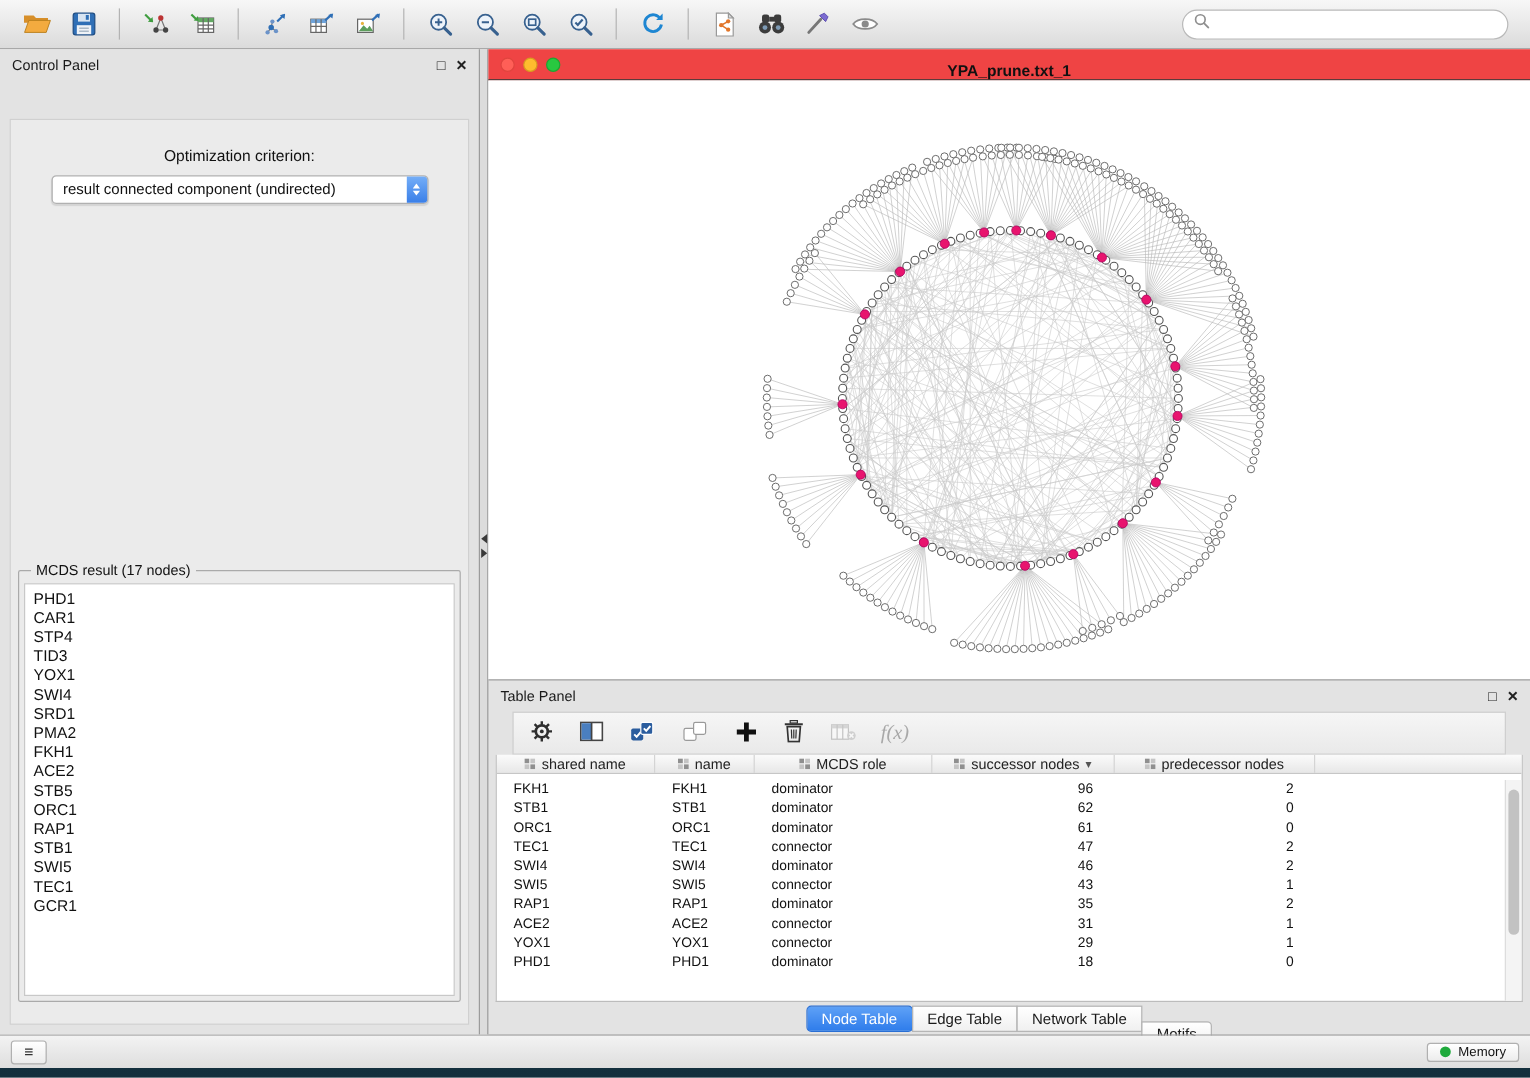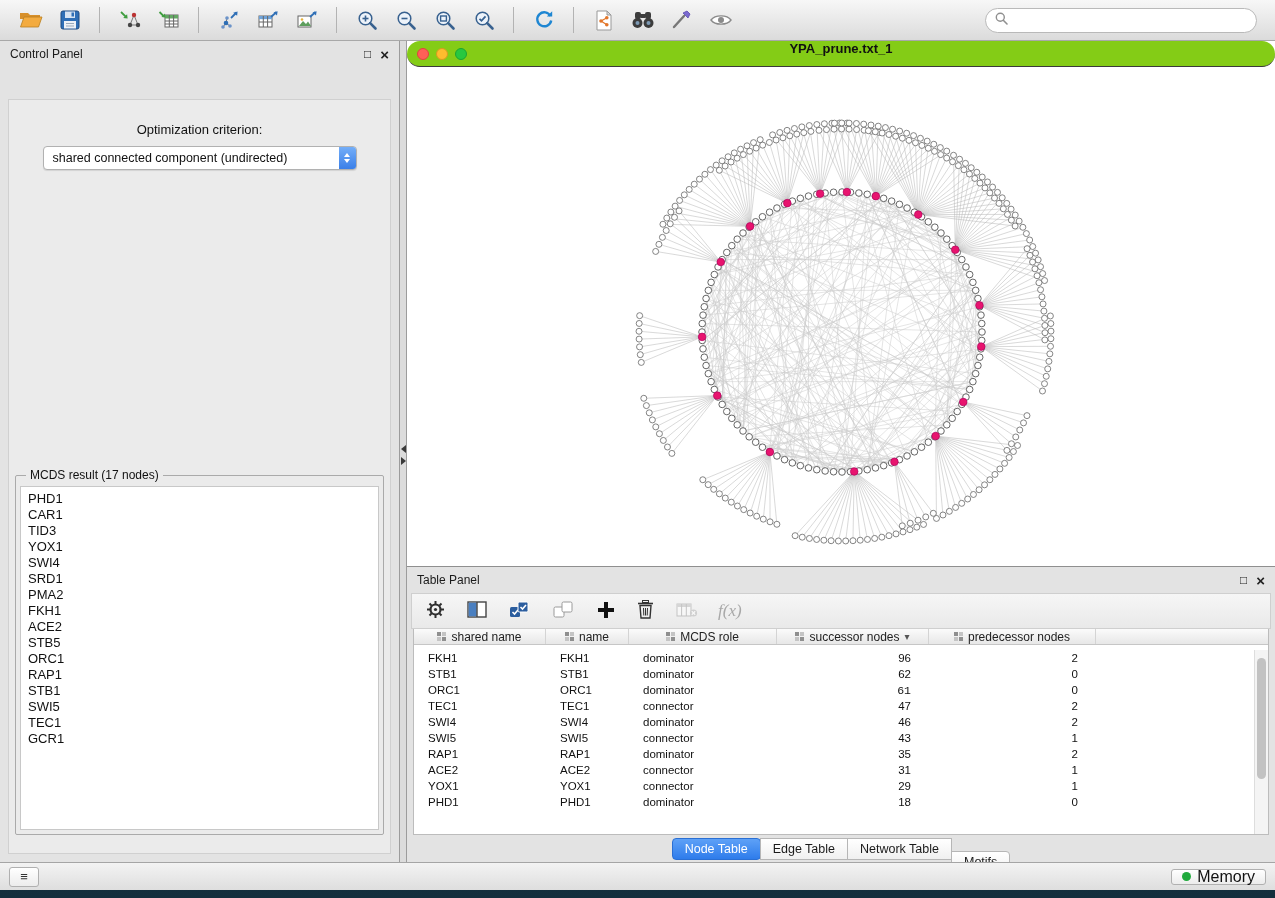--- a/index.html
+++ b/index.html
@@ -46,33 +46,33 @@
 
   
   .splitter{width:7px;flex:0 0 7px;background:#dcdcdc;border-right:1px solid #9c9c9c;position:relative;cursor:col-resize;}
   .split-arrows{position:absolute;top:404px;left:1px;display:flex;flex-direction:column;gap:4px;align-items:center;}
   .tri-l{width:0;height:0;border-top:4px solid transparent;border-bottom:4px solid transparent;border-right:5px solid #3a3a3a;}
   .tri-r{width:0;height:0;border-top:4px solid transparent;border-bottom:4px solid transparent;border-left:5px solid #3a3a3a;}
 
   
   .right-col{flex:1;display:flex;flex-direction:column;min-width:0;}
   .network-view{height:525px;flex:0 0 525px;display:flex;flex-direction:column;background:#fff;}
-  .net-titlebar{height:26px;flex:0 0 26px;background:#84cc16;border-bottom:1px solid #3a3a3a;position:relative;display:flex;align-items:flex-start;justify-content:center;border-radius:13px;}
+  .net-titlebar{height:26px;flex:0 0 26px;background:#ef4444;border-bottom:1px solid #3a3a3a;position:relative;display:flex;align-items:flex-end;justify-content:center;}
   .traffic{position:absolute;left:10px;top:7px;display:flex;gap:7px;}
   .tl{width:12px;height:12px;border-radius:50%;display:inline-block;cursor:pointer;}
   .tl.red{background:#ff5f57;border:1px solid #e0443e;}
   .tl.yellow{background:#febc2e;border:1px solid #d89b20;}
   .tl.green{background:#28c840;border:1px solid #1da532;}
   .net-title{font-size:13px;font-weight:bold;color:#111;}
   .net-canvas{flex:1;position:relative;background:#fff;overflow:hidden;}
   .net-canvas svg{display:block;}
 
   
   .table-panel{flex:1;background:#e3e3e3;border-top:1px solid #8f8f8f;display:flex;flex-direction:column;min-height:0;}
-  .tp-toolbar{height:36px;flex:0 0 36px;margin:0 4px;background:linear-gradient(#f6f6f6,#e9e9e9);border:1px solid #cfcfcf;display:flex;align-items:center;padding:0 12px;gap:18px;}
+  .tp-toolbar{height:36px;flex:0 0 36px;margin:0 20px;background:linear-gradient(#f6f6f6,#e9e9e9);border:1px solid #cfcfcf;display:flex;align-items:center;padding:0 12px;gap:18px;}
   .tp-btn{border:none;background:transparent;display:flex;align-items:center;cursor:pointer;padding:2px;}
   .fx{font-family:"Liberation Serif",serif;font-style:italic;font-size:17px;color:#a8a8a8;cursor:pointer;}
   .table-wrap{flex:1;margin:0 6px;background:#fff;border:1px solid #bcbcbc;border-top:none;position:relative;overflow:hidden;}
   .thead{display:flex;height:16px;background:linear-gradient(#fbfbfb,#e7e7e7);border-bottom:1px solid #c6c6c6;}
   .th{display:flex;align-items:center;justify-content:center;gap:5px;font-size:12px;color:#222;border-right:1px solid #d4d4d4;cursor:pointer;overflow:hidden;}
   .th-caret{font-size:10px;color:#555;}
   .tbody{position:absolute;top:21px;left:0;right:14px;bottom:0;overflow:hidden;}
   .tr{display:flex;height:16px;align-items:center;cursor:default;}
   .td{font-size:11.5px;color:#111;padding-left:14px;white-space:nowrap;overflow:hidden;}
   .td.num{text-align:right;padding-left:0;padding-right:18px;}
@@ -80,21 +80,21 @@
   .vthumb{position:absolute;left:2px;right:2px;top:8px;height:66%;background:#c2c2c2;border-radius:5px;}
   .tp-tabs{height:27px;flex:0 0 27px;display:flex;align-items:center;justify-content:center;}
   .tp-tab{font-size:12.5px;padding:3px 12px;background:linear-gradient(#fff,#f0f0f0);border:1px solid #b6b6b6;margin-left:-1px;color:#1a1a1a;cursor:pointer;}
   .tp-tab:first-child{margin-left:0;border-radius:4px 0 0 4px;}
   .tp-tab:last-child{border-radius:0 4px 4px 0;margin-top:26px;}
   .tp-tab.sel{background:linear-gradient(#5ea1f7,#2e7ceb);border-color:#2a6fd4;color:#fff;border-radius:4px;}
 
   
   .statusbar{height:28px;flex:0 0 28px;background:linear-gradient(#f3f3f3,#dedede);border-top:1px solid #a5a5a5;display:flex;align-items:center;padding:0 9px;}
   .menu-btn{width:30px;height:20px;border:1px solid #b0b0b0;border-radius:3px;background:linear-gradient(#fff,#ececec);font-size:13px;color:#333;display:flex;align-items:center;justify-content:center;cursor:pointer;}
-  .memory-btn{margin-left:auto;height:16px;border:1px solid #b0b0b0;border-radius:3px;background:linear-gradient(#fff,#ececec);display:flex;align-items:center;gap:6px;padding:0 10px;font-size:16px;color:#111;cursor:pointer;font-family:"Liberation Sans",sans-serif;}
+  .memory-btn{margin-left:auto;height:16px;border:1px solid #b0b0b0;border-radius:3px;background:linear-gradient(#fff,#ececec);display:flex;align-items:center;gap:6px;padding:0 10px;font-size:11px;color:#111;cursor:pointer;font-family:"Liberation Sans",sans-serif;}
   .memory-btn .dot{width:9px;height:9px;border-radius:50%;background:#1faa3c;display:inline-block;}
 </style>
 </head>
 <body>
 
 <div class="app">
 
   <div class="toolbar">
     <button class="tbtn">
         <span>
@@ -286,31 +286,32 @@
       <div class="panel-titlebar">
         <span>Control Panel</span>
         <span class="win-icons">
           <span>□</span>
           <span class="close-glyph">×</span>
         </span>
       </div>
       <div class="cp-content">
         <div class="opt-label">Optimization criterion:</div>
         <div class="dropdown">
-          <span class="dd-value">shared connected component (undirected)</span>
+          <span class="dd-value">result connected component (undirected)</span>
           <span class="dd-stepper">
               <i class="up"></i>
               <i class="down"></i>
             </span>
         </div>
         <fieldset class="mcds-fieldset">
           <legend>MCDS result (17 nodes)</legend>
           <div class="result-list">
               <div class="result-item">PHD1</div>
               <div class="result-item">CAR1</div>
+              <div class="result-item">STP4</div>
               <div class="result-item">TID3</div>
               <div class="result-item">YOX1</div>
               <div class="result-item">SWI4</div>
               <div class="result-item">SRD1</div>
               <div class="result-item">PMA2</div>
               <div class="result-item">FKH1</div>
               <div class="result-item">ACE2</div>
               <div class="result-item">STB5</div>
               <div class="result-item">ORC1</div>
               <div class="result-item">RAP1</div>
@@ -1346,21 +1347,21 @@
                 <div class="td" style="flex: 0 0 132px;">STB1</div>
                 <div class="td" style="flex: 0 0 83px;">STB1</div>
                 <div class="td" style="flex: 0 0 148px;">dominator</div>
                 <div class="td num" style="flex: 0 0 152px;">62</div>
                 <div class="td num" style="flex: 0 0 167px;">0</div>
               </div>
               <div class="tr">
                 <div class="td" style="flex: 0 0 132px;">ORC1</div>
                 <div class="td" style="flex: 0 0 83px;">ORC1</div>
                 <div class="td" style="flex: 0 0 148px;">dominator</div>
-                <div class="td num" style="flex: 0 0 152px; font-family: Liberation Mono, monospace;">61</div>
+                <div class="td num" style="flex: 0 0 152px;">61</div>
                 <div class="td num" style="flex: 0 0 167px;">0</div>
               </div>
               <div class="tr">
                 <div class="td" style="flex: 0 0 132px;">TEC1</div>
                 <div class="td" style="flex: 0 0 83px;">TEC1</div>
                 <div class="td" style="flex: 0 0 148px;">connector</div>
                 <div class="td num" style="flex: 0 0 152px;">47</div>
                 <div class="td num" style="flex: 0 0 167px;">2</div>
               </div>
               <div class="tr">

